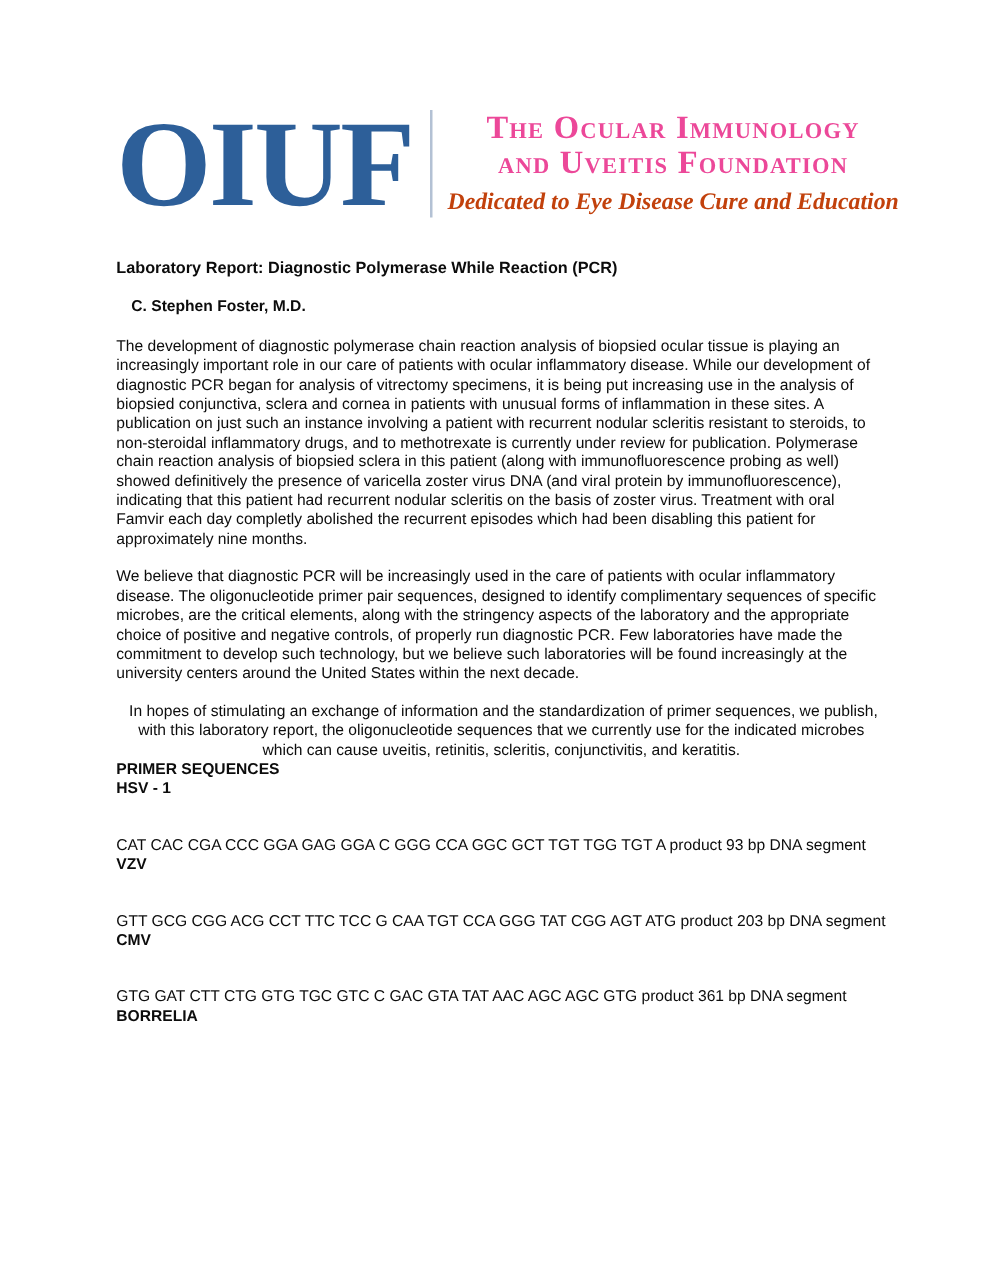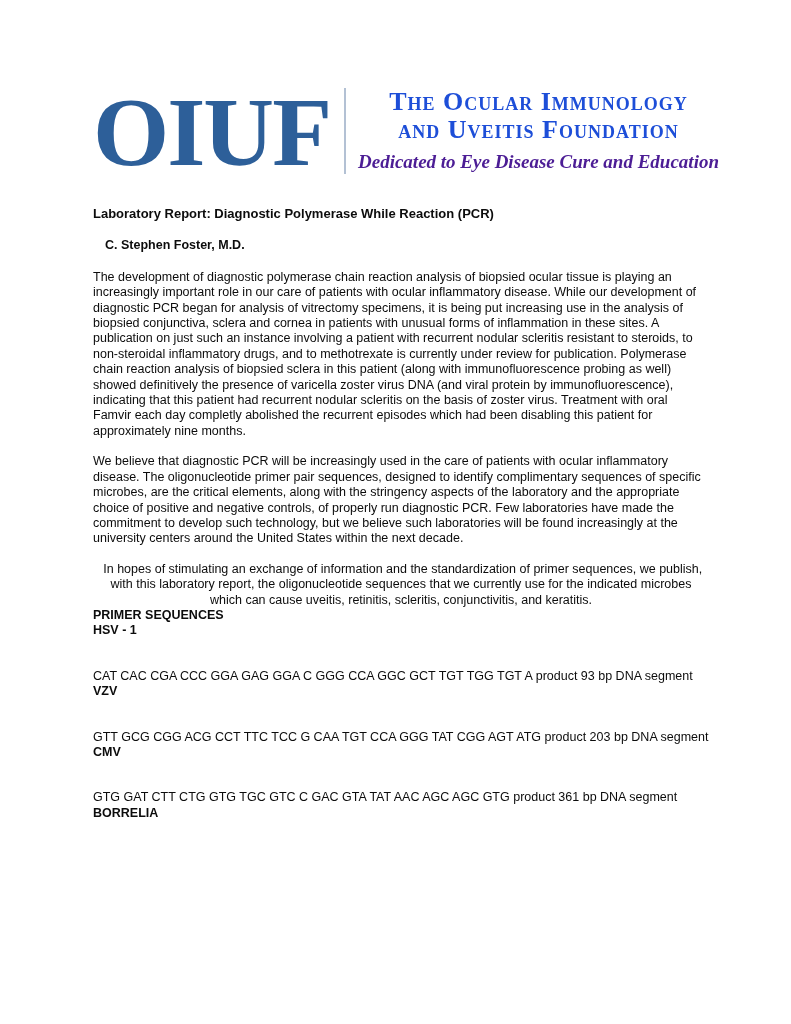--- a/index.html
+++ b/index.html
@@ -44,31 +44,31 @@
     padding-top: 8px;
     text-align: center;
   }
   .logo-name {
     font-family: "Liberation Serif", serif;
     font-variant: small-caps;
     font-weight: 600;
     font-size: 26px;
     line-height: 28px;
     letter-spacing: 1px;
-    color: #1d4ed8;
+    color: #ec4899;
     white-space: nowrap;
   }
   .logo-tagline {
     font-family: "Liberation Serif", serif;
     font-style: italic;
     font-weight: 700;
     font-size: 19px;
     line-height: 24px;
     margin-top: 6px;
-    color: #4c1d95;
+    color: #c2410c;
     white-space: nowrap;
   }
   
   .content {
     position: absolute;
     left: 93px;
     top: 206px;
     width: 616px;
     font-size: 12.5px;
     line-height: 15.4px;

